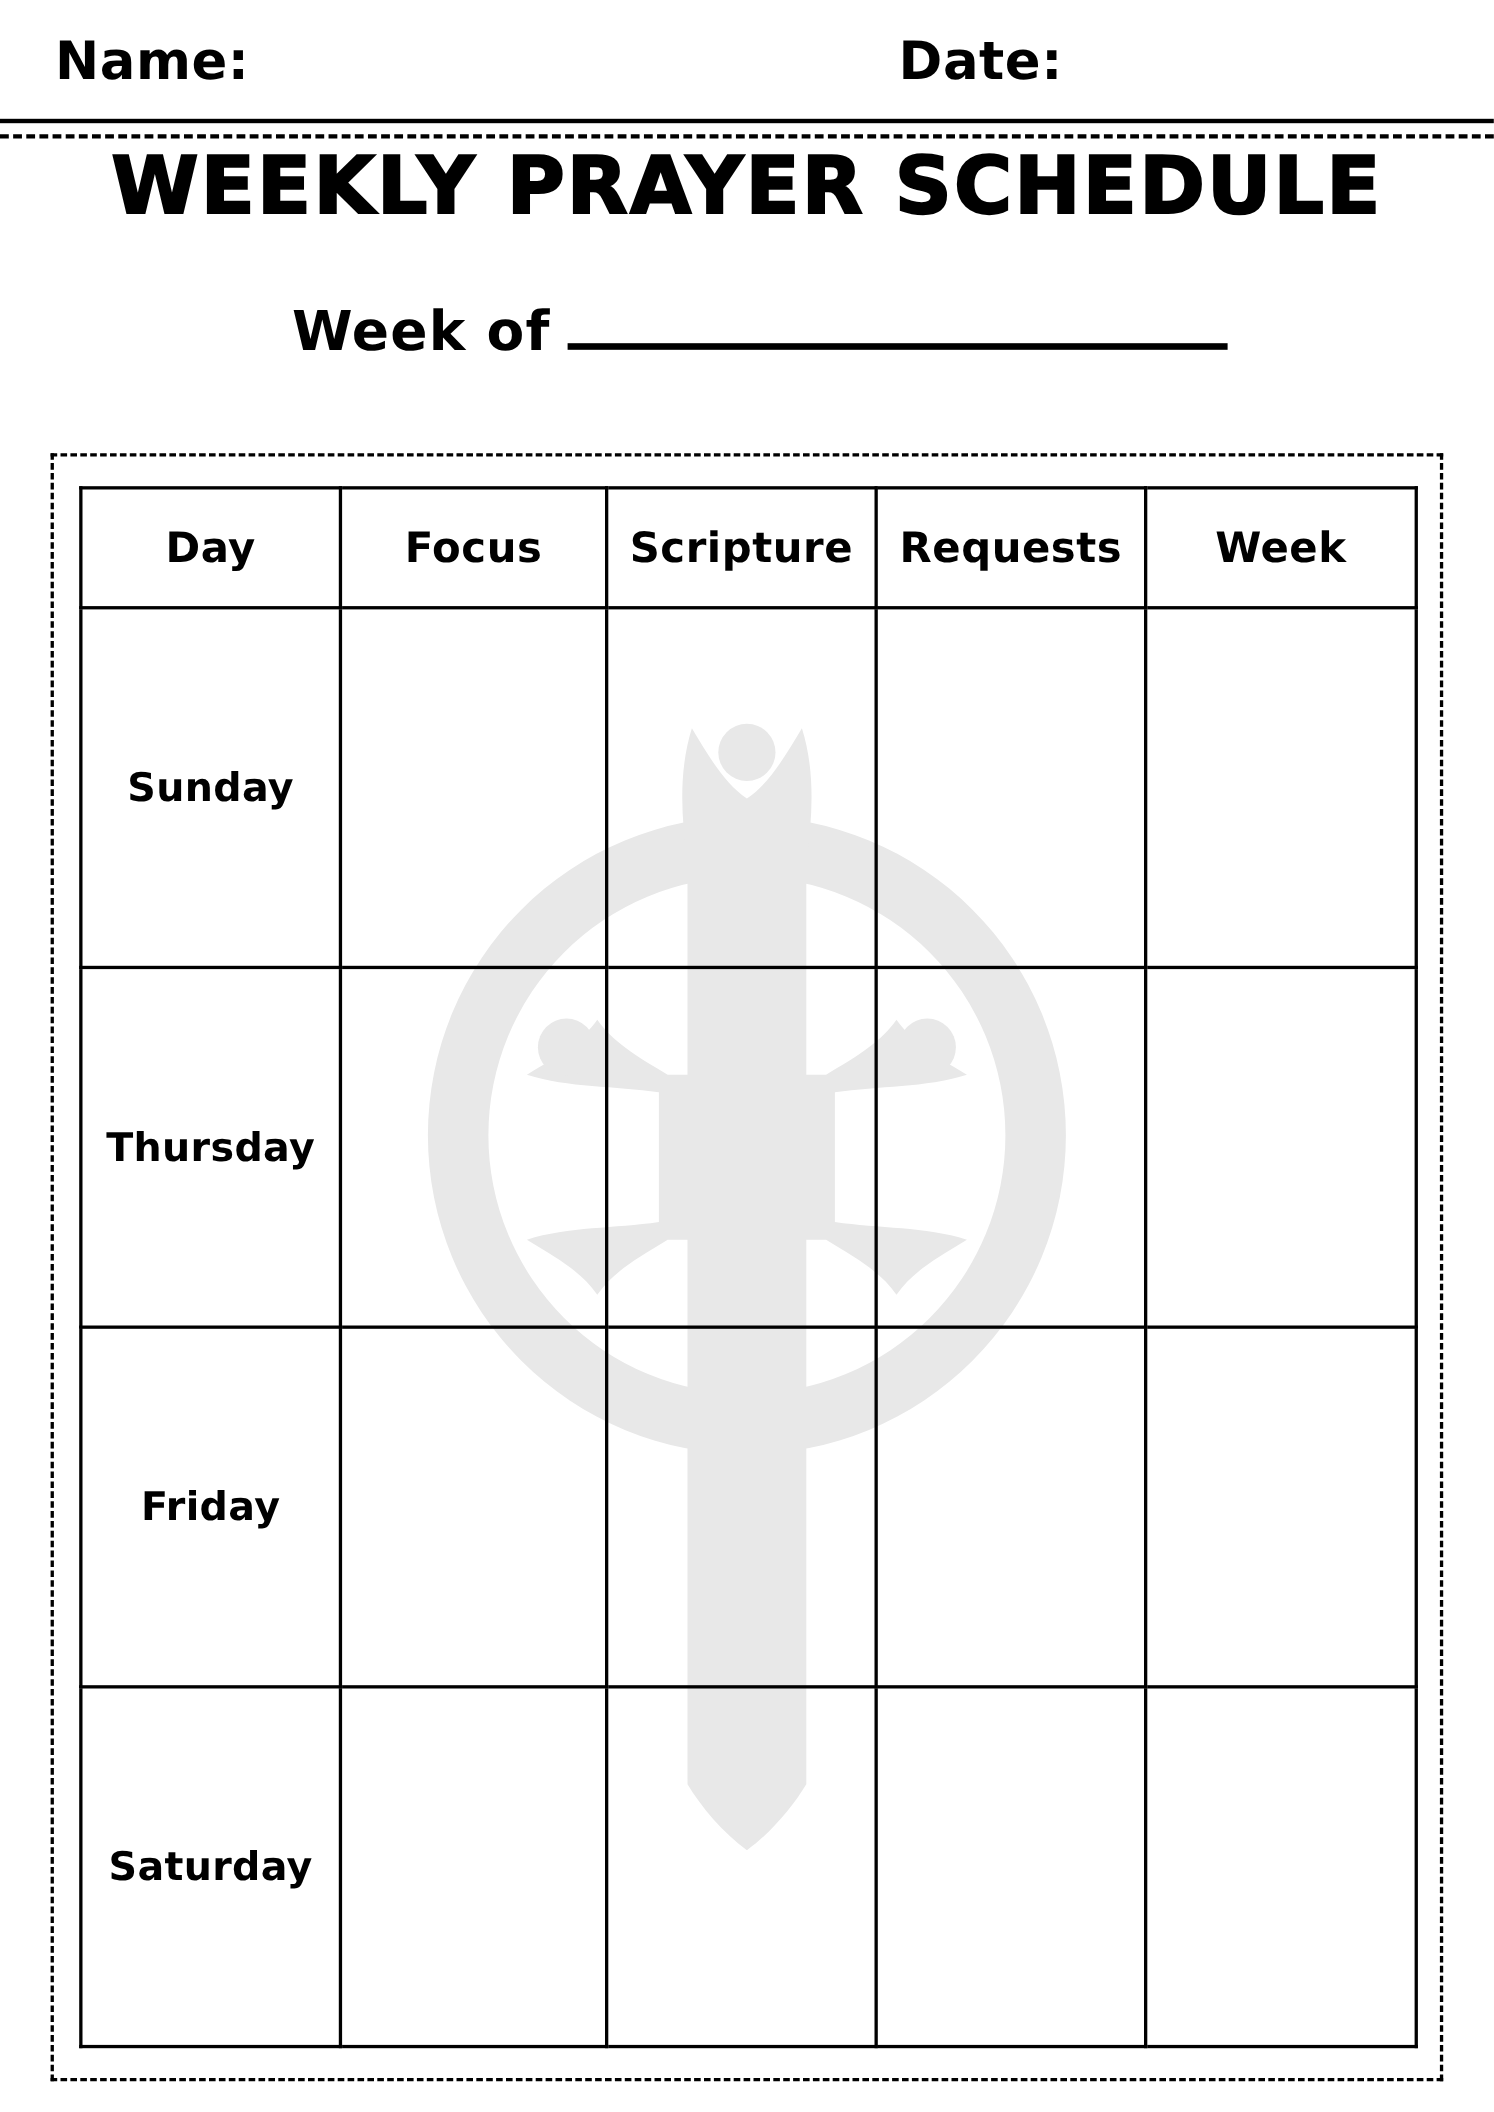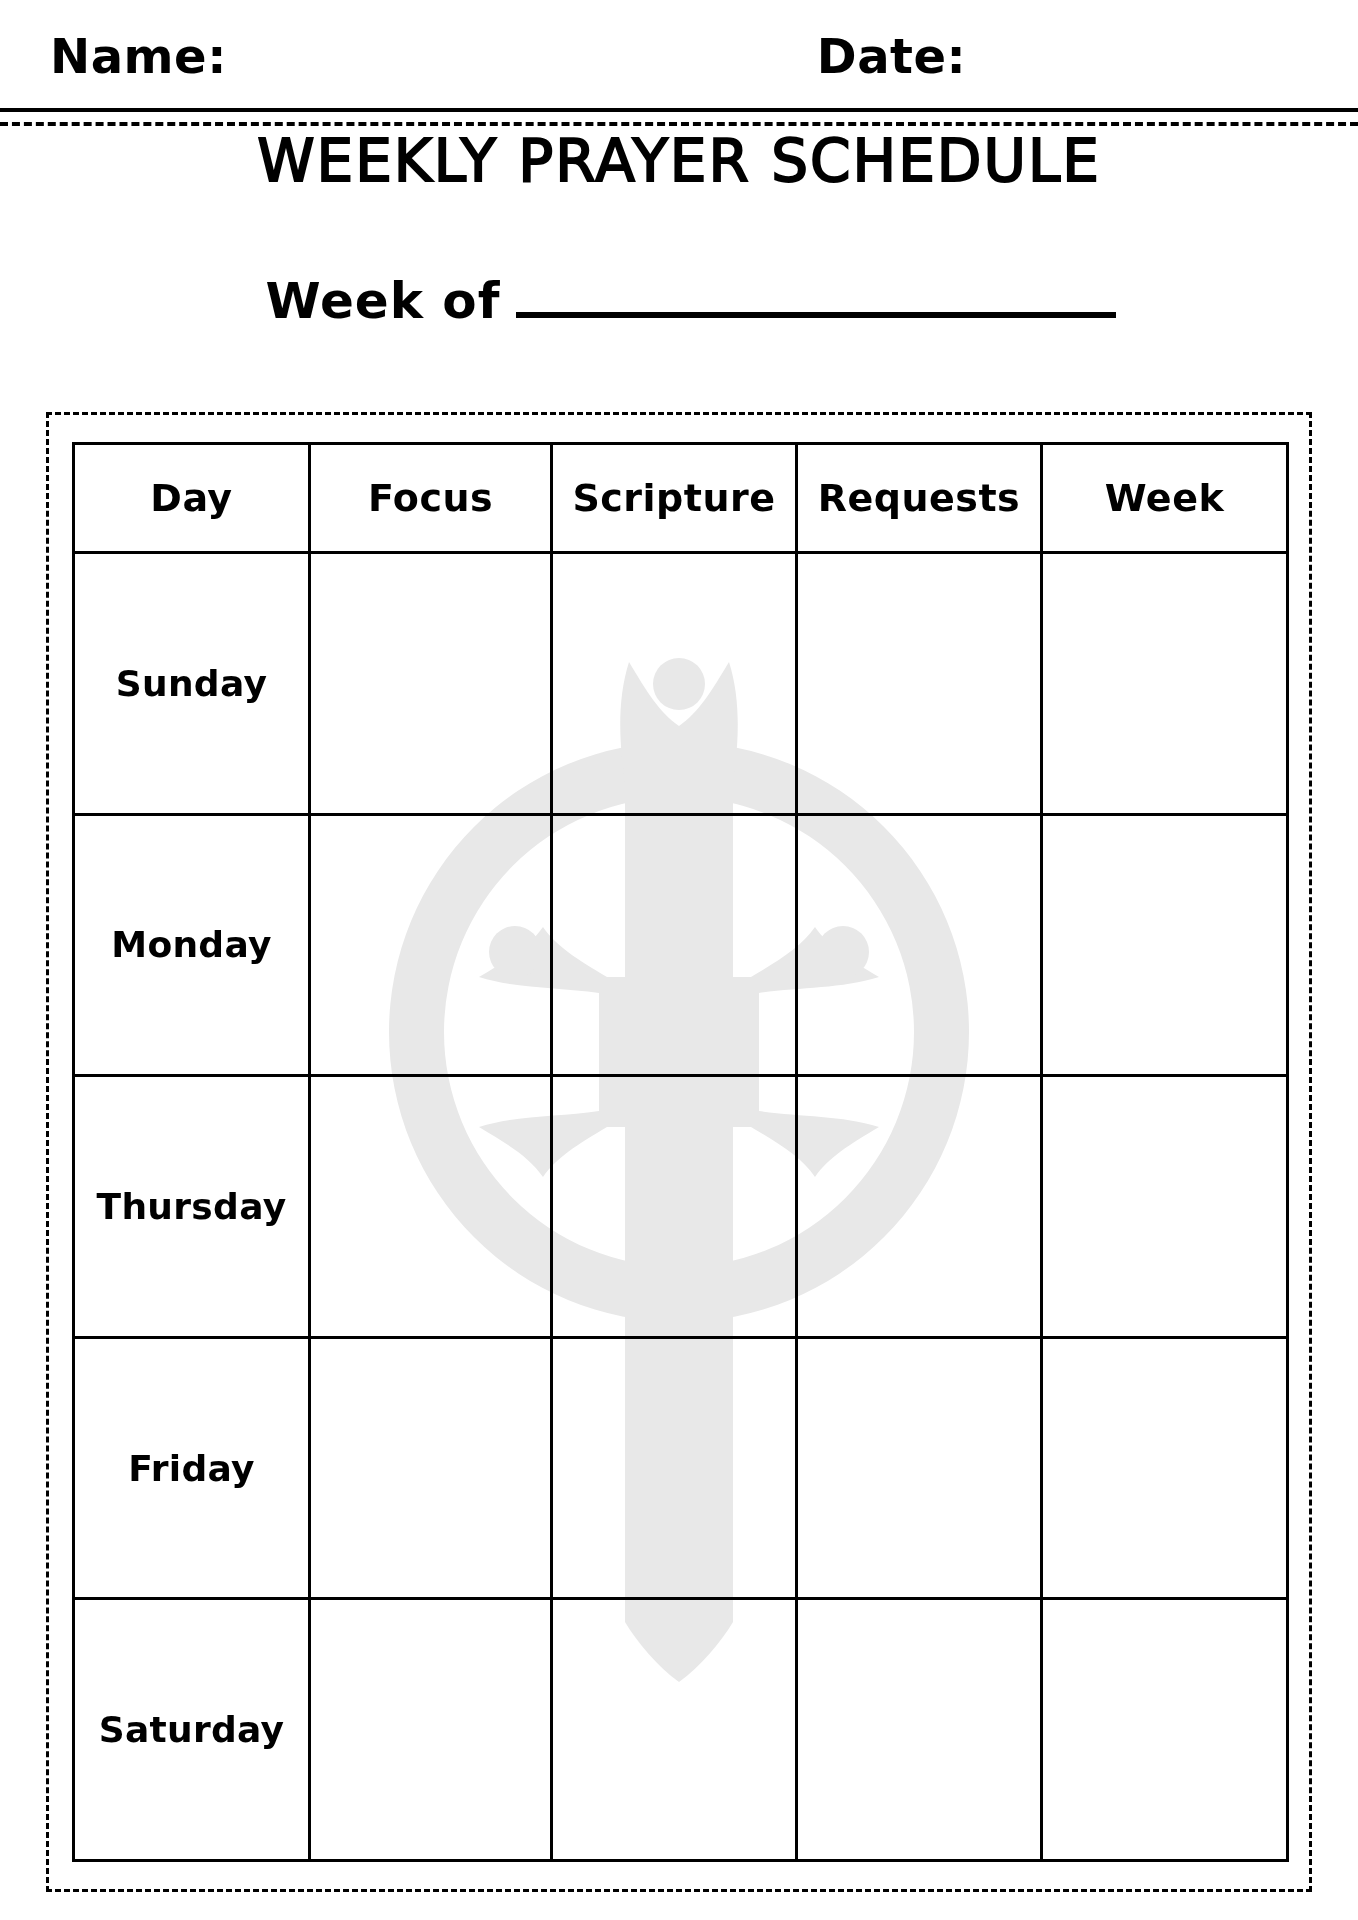--- a/index.html
+++ b/index.html
@@ -54,22 +54,22 @@
   }
 
   
   .title {
     position: absolute;
     top: 130px;
     left: 0;
     width: 100%;
     text-align: center;
     font-family: "DejaVu Sans", sans-serif;
-    font-weight: normal;
-    font-size: 58px;
+    font-weight: bold;
+    font-size: 72px;
     letter-spacing: 2px;
     -webkit-text-stroke: 2px #000;
     line-height: 1.1;
   }
 
   .week-of-wrap {
     position: absolute;
     top: 272px;
     left: 0;
     width: 100%;
@@ -239,27 +239,20 @@
     </thead>
     <tbody>
       <tr>
         <td class="day-cell">Sunday</td>
         <td></td>
         <td></td>
         <td></td>
         <td></td>
       </tr>
       <tr>
-        <td class="day-cell">Monday</td>
-        <td></td>
-        <td></td>
-        <td></td>
-        <td></td>
-      </tr>
-      <tr>
         <td class="day-cell">Thursday</td>
         <td></td>
         <td></td>
         <td></td>
         <td></td>
       </tr>
       <tr>
         <td class="day-cell">Friday</td>
         <td></td>
         <td></td>

